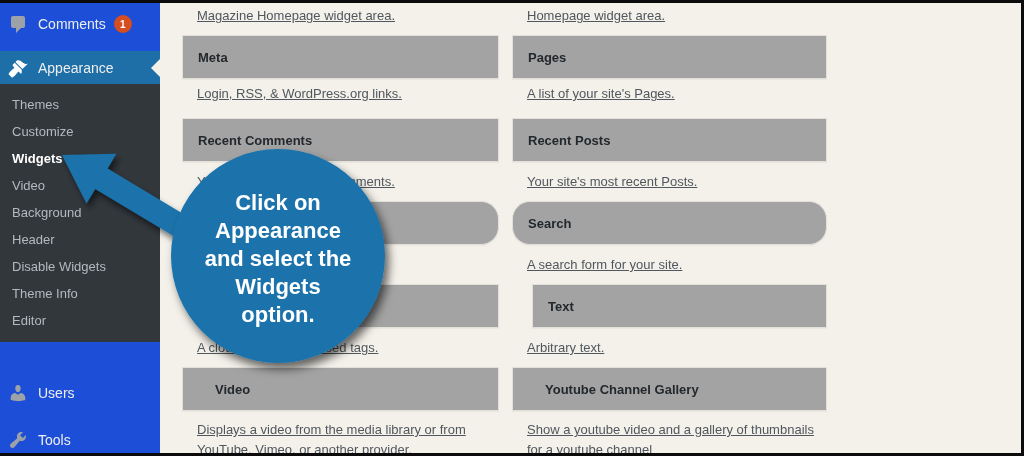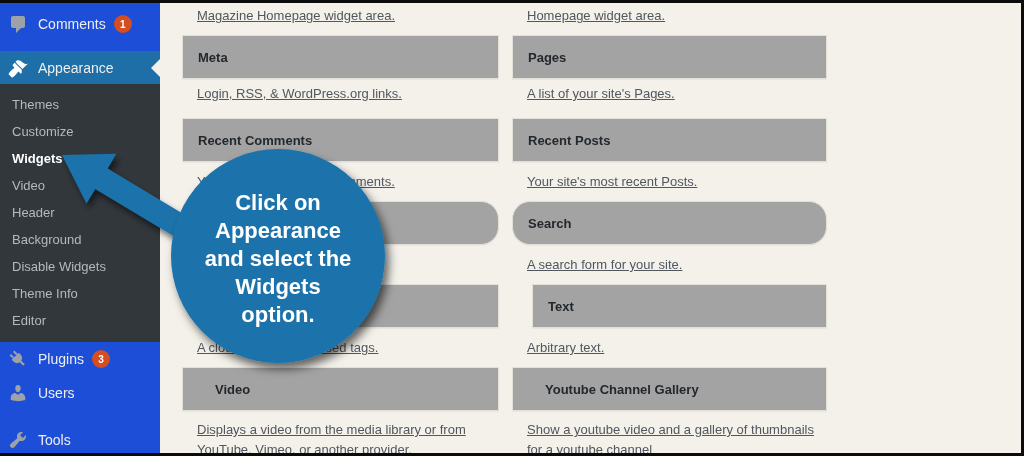--- a/index.html
+++ b/index.html
@@ -75,38 +75,27 @@
       </svg>
       <span>Appearance</span>
       <span class="notch"></span>
     </div>
 
     <div id="submenu">
       <div class="sub-item">Themes</div>
       <div class="sub-item">Customize</div>
       <div class="sub-item current">Widgets</div>
       <div class="sub-item">Video</div>
+      <div class="sub-item">Background</div>
       <div class="sub-item">Header</div>
-      <div class="sub-item">Background</div>
       <div class="sub-item">Disable Widgets</div>
       <div class="sub-item">Theme Info</div>
       <div class="sub-item">Editor</div>
     </div>
 
-    <div class="menu-item" style="top:339px;">
-      <svg class="mi-icon" viewBox="0 0 20 20">
-        <g transform="rotate(-45 10 10)" fill="#9ca2a7">
-          <rect x="6.6" y="1.5" width="2" height="4.5"></rect>
-          <rect x="11.4" y="1.5" width="2" height="4.5"></rect>
-          <path d="M5 6h10v2.6a5 5 0 0 1-3.9 4.88V18.5H8.9v-5.02A5 5 0 0 1 5 8.6z"></path>
-        </g>
-      </svg>
-      <span>Plugins</span>
-      <span class="badge">3</span>
-    </div>
 
     <div class="menu-item" style="top:373px;">
       <svg class="mi-icon" viewBox="0 0 20 20">
         <path fill="#9ca2a7" d="M10 9.25c-2.27 0-2.73-3.44-2.73-3.44C7 4.02 7.82 2 9.97 2c2.16 0 2.98 2.02 2.71 3.81 0 0-.41 3.44-2.68 3.44zm0 2.57l2.72-1.82c2.39 0 4.52 2.33 4.52 4.53v2.49s-3.65 1.13-7.24 1.13c-3.65 0-7.24-1.13-7.24-1.13v-2.49c0-2.25 1.94-4.48 4.47-4.48z"></path>
       </svg>
       <span>Users</span>
     </div>
 
     <div class="menu-item" style="top:420px;">
       <svg class="mi-icon" viewBox="0 0 20 20">

